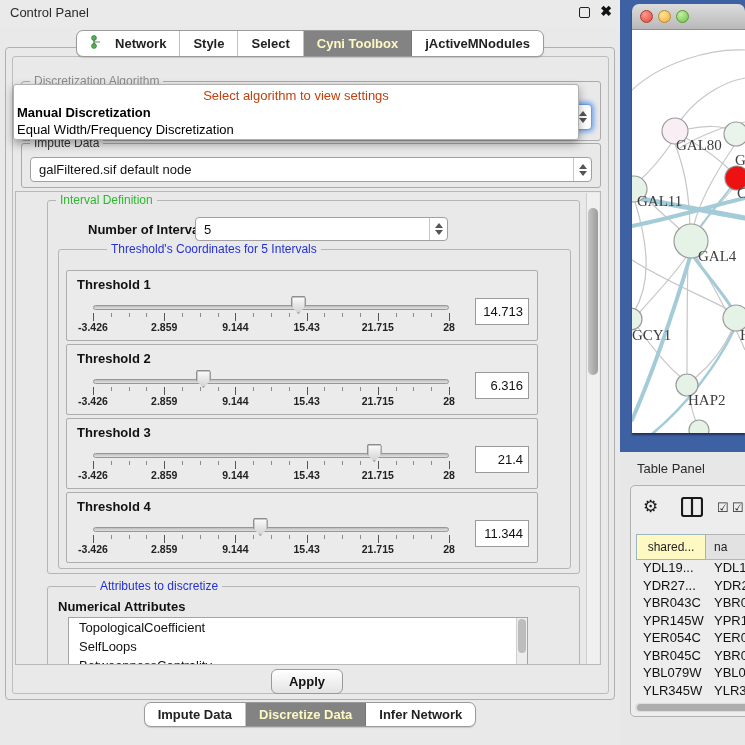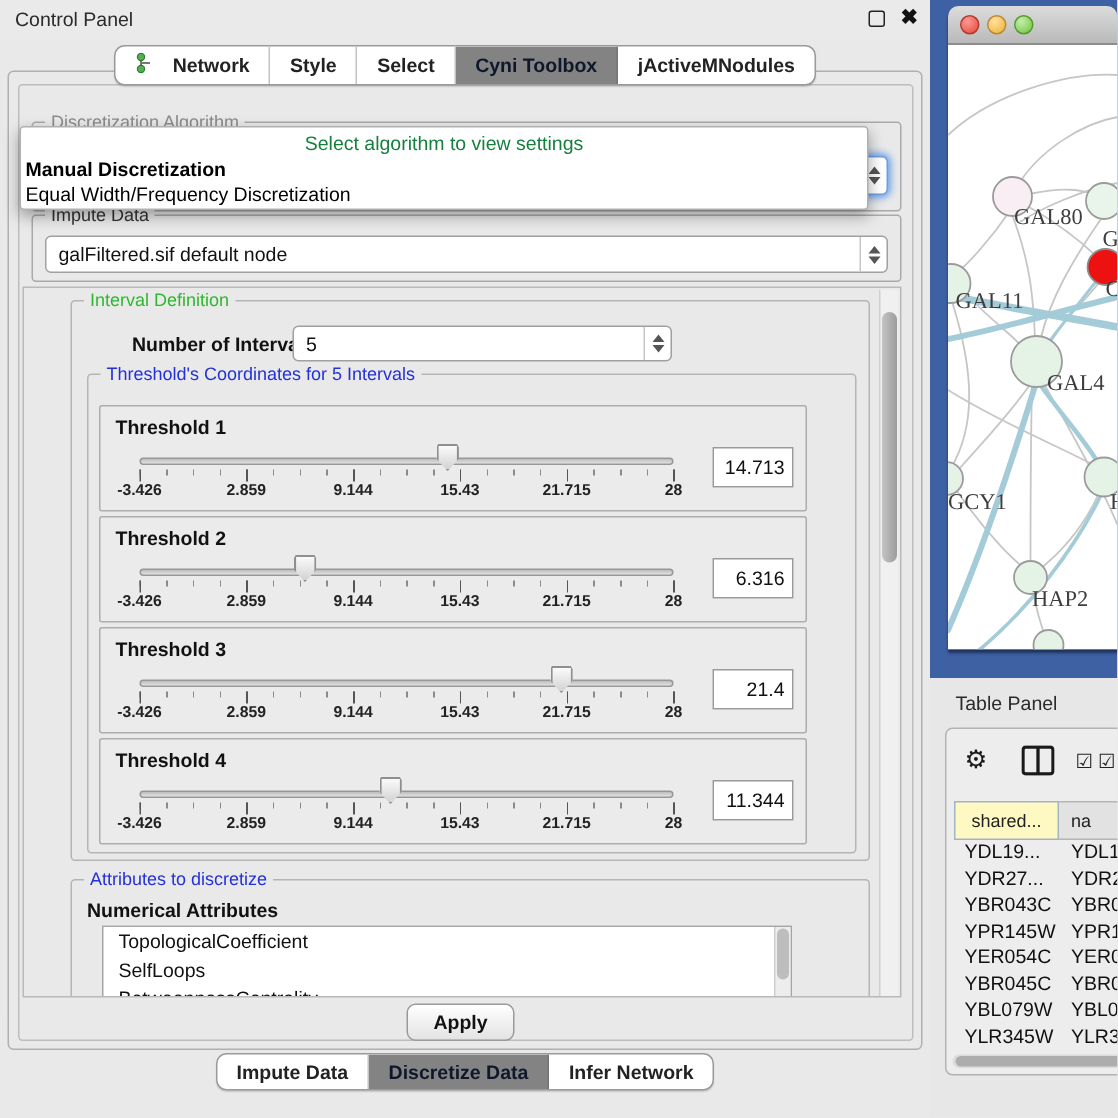--- a/index.html
+++ b/index.html
@@ -9,42 +9,42 @@
   #control-panel { position:absolute; left:0; top:0; width:620px; height:745px; background:#e9e9e9; }
   .cp-titlebar { position:absolute; left:0; top:0; width:100%; height:26px; background:#eaeaea; }
   .cp-title { position:absolute; left:10px; top:5px; font-size:13px; color:#2a2a2a; }
   .float-icon { position:absolute; right:30px; top:7px; width:11px; height:11px; border:1.6px solid #222; border-radius:2px; }
   .close-icon { position:absolute; right:8px; top:3px; font-size:14px; font-weight:bold; color:#111; }
 
   .seg-bar { position:absolute; left:0; width:100%; display:flex; justify-content:center; z-index:30; }
   .seg { display:inline-flex; border:1px solid #9a9a9a; border-radius:7px; overflow:hidden; background:#fff; box-shadow:0 1px 1px rgba(0,0,0,.15); }
   .seg > div { padding:4px 13px; font-size:13px; font-weight:bold; color:#222; border-right:1px solid #c2c2c2; display:flex; align-items:center; gap:12px; white-space:nowrap; }
   .seg > div:last-child { border-right:none; }
-  .seg > div.sel { background:#838383; color:#0f172a; border-right-color:#757575; }
+  .seg > div.sel { background:#838383; color:#fef9c3; border-right-color:#757575; }
   #top-tabs { top:30px; }
   #bottom-tabs { top:702px; left:0; width:620px; }
 
   .cp-main { position:absolute; left:5px; top:47px; width:610px; height:653px; border:1px solid #b0b0b0; border-radius:4px; background:#e9e9e9; }
   .cp-inner { position:absolute; left:6px; top:8px; width:597px; height:638px; border:1px solid #bdbdbd; border-radius:3px; }
 
   .grp { position:absolute; border:1px solid #aaa; border-radius:3px; }
   .grp > .t { position:absolute; top:-8px; left:8px; background:#e9e9e9; padding:0 4px; font-size:12px; }
   .t-gray { color:#8a8a8a; }
   .t-dark { color:#333; }
   .t-green { color:#2eb82e; }
-  .t-blue { color:#2431d6; }
+  .t-blue { color:#2431d6;margin-left:40px; }
 
   .combo { position:absolute; background:#fff; border:1px solid #a0a0a0; border-radius:4px; font-size:13px; color:#111; display:flex; align-items:center; padding-left:8px; }
   .stepper { position:absolute; right:0; top:0; bottom:0; width:18px; border-left:1px solid #c6c6c6; display:flex; flex-direction:column; align-items:center; justify-content:center; gap:2px; }
   .tri-up { width:0; height:0; border-left:4px solid transparent; border-right:4px solid transparent; border-bottom:5px solid #555; }
   .tri-dn { width:0; height:0; border-left:4px solid transparent; border-right:4px solid transparent; border-top:5px solid #555; }
   .focusring { box-shadow:0 0 5px 2px rgba(90,150,235,.85); border-color:#6a9fe0; }
 
   #algo-popup { position:absolute; left:7px; top:36px; width:566px; height:56px; background:#fff; border:1px solid #b0b0b0; border-radius:3px; box-shadow:0 4px 10px rgba(0,0,0,.35); z-index:40; }
-  #algo-popup .hint { position:absolute; top:3px; left:0; width:100%; text-align:center; color:#15803d; font-size:13px; }
+  #algo-popup .hint { position:absolute; top:3px; left:0; width:100%; text-align:center; color:#c2410c; font-size:13px; }
   #algo-popup .opt1 { position:absolute; top:20px; left:3px; font-size:13px; font-weight:bold; color:#000; }
   #algo-popup .opt2 { position:absolute; top:37px; left:3px; font-size:13px; color:#000; }
 
   .viewport { position:absolute; left:9px; top:143px; width:586px; height:474px; border:1px solid #b9b9b9; background:#e9e9e9; overflow:hidden; }
   .vscroll { position:absolute; right:1px; top:1px; width:13px; height:472px; background:#f0f0f0; border-left:1px solid #cfcfcf; }
   .vscroll .thumb { position:absolute; left:1px; top:15px; width:10px; height:167px; border-radius:6px; background:linear-gradient(to right,#c4c4c4,#9c9c9c); }
 
   .thr-panel { position:absolute; left:7px; width:472px; height:71px; border:1px solid #adadad; border-radius:2px; background:#ebebeb; }
   .thr-label { position:absolute; left:10px; top:6px; font-size:13px; font-weight:bold; color:#111; }
   .track { position:absolute; left:26px; top:34px; width:356px; height:5px; border:1px solid #979797; border-radius:3px; background:linear-gradient(#bdbdbd,#e2e2e2); }

